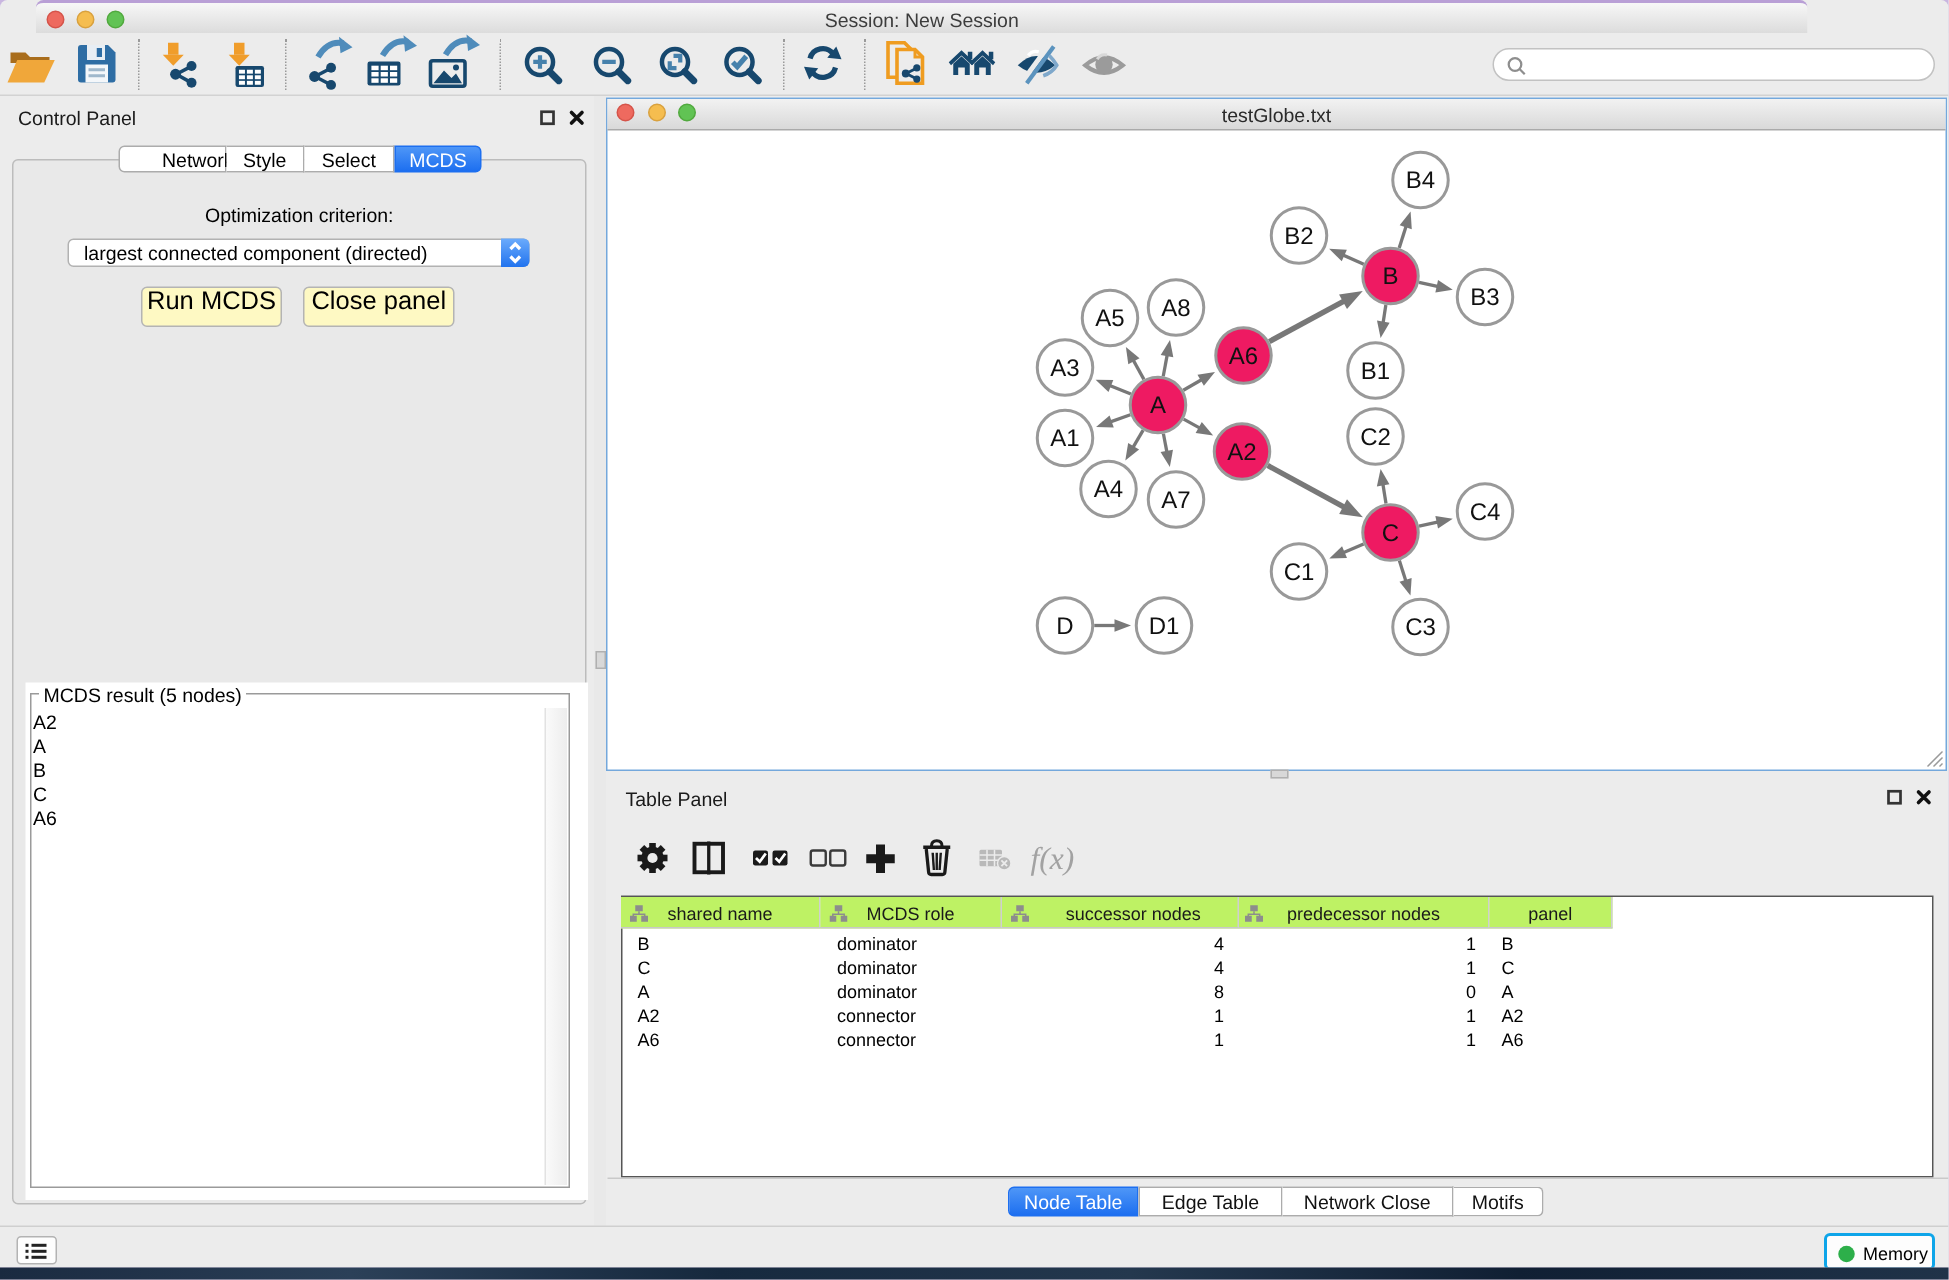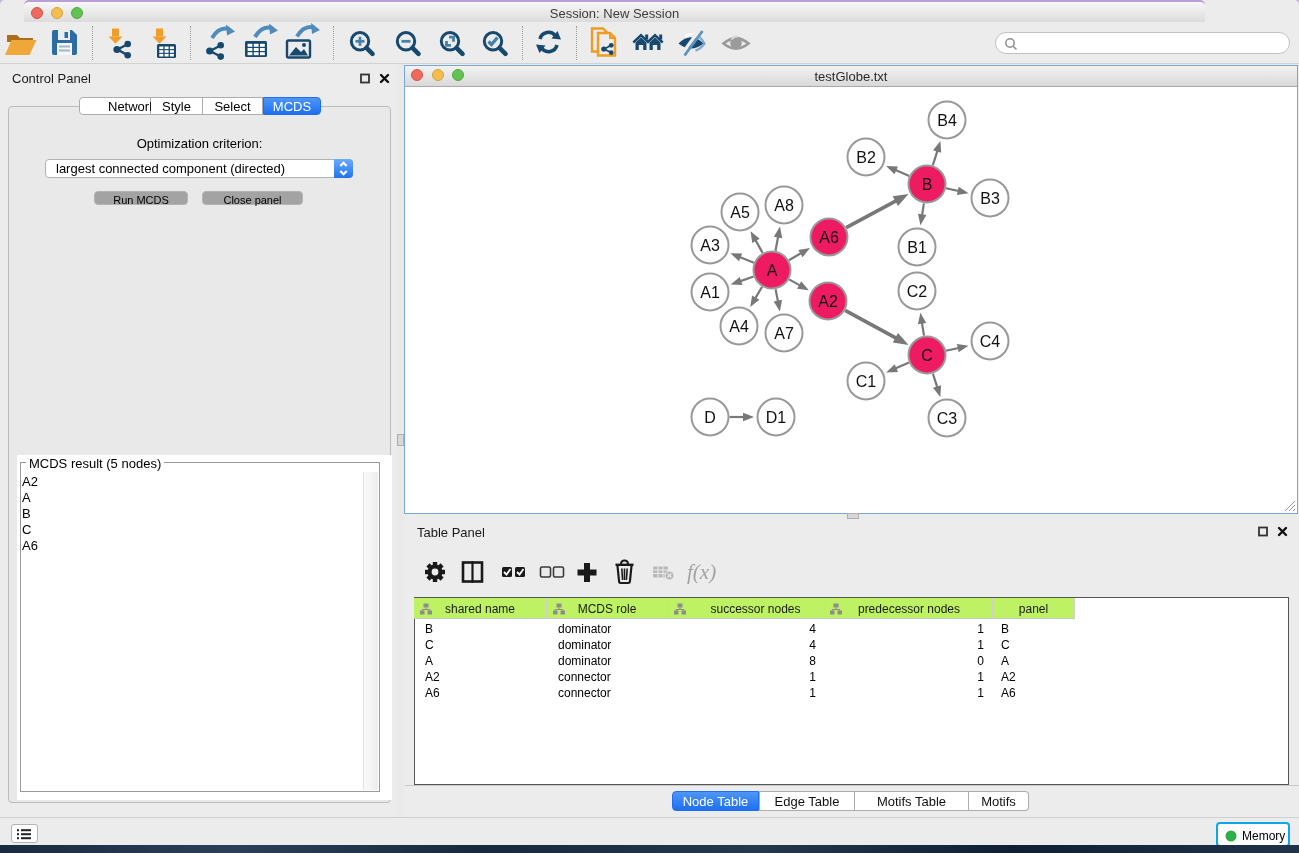--- a/index.html
+++ b/index.html
@@ -15,21 +15,21 @@
 #titlebar .t { position:absolute; width:100%; text-align:center; top:4px; font-size:13px; color:#3c3c3c; }
 
 #toolbar { position:absolute; left:0; top:22px; width:1299px; height:42px; background:#ececec; border-bottom:1px solid #d2d2d2; }
 .tsep { position:absolute; top:4px; height:34px; width:0; border-left:1px dotted #9a9a9a; }
 #search { position:absolute; left:995px; top:10px; width:295px; height:22px; background:#fff; border:1px solid #c2c2c2; border-radius:11px; }
 
 #cpTitle { position:absolute; left:12px; top:71px; font-size:13px; color:#1a1a1a; }
 #cpBox { position:absolute; left:8px; top:106px; width:383px; height:697px; background:#e9e9e9; border:1px solid #bcbcbc; border-radius:4px; }
 .tab { position:absolute; top:97px; height:18px; font-size:13px; text-align:center; line-height:17px; background:#fff; border:1px solid #acacac; color:#000; }
 .tabsel { background:linear-gradient(#4e96f7,#1d6ff0); color:#fff; border-color:#1d6ff0; }
-.btn { position:absolute; height:14px; background:#a3a3a3; border:1px solid #b4b4b4; border-radius:4px; font-size:11px; text-align:center; line-height:17px; color:#000; }
+.btn { position:absolute; height:27px; background:#fef9c3; border:1px solid #b4b4b4; border-radius:4px; font-size:17px; text-align:center; line-height:17px; color:#000; }
 #optlab { position:absolute; left:9px; top:136px; width:381px; text-align:center; font-size:13px; color:#000; }
 #combo { position:absolute; left:45px; top:159px; width:308px; height:19px; background:#fff; border:1px solid #b2b2b2; border-radius:4px; font-size:13px; line-height:17px; padding-left:10px; color:#000; }
 #combo .step { position:absolute; right:-1px; top:-1px; width:19px; height:19px; border-radius:0 4px 4px 0; background:linear-gradient(#6babfc,#2173ee); }
 
 #resWhite { position:absolute; left:17px; top:455px; width:375px; height:345px; background:#fff; }
 #fieldset { position:absolute; left:20px; top:462px; width:360px; height:330px; border:1px solid #9a9a9a; }
 #legend { position:absolute; left:26px; top:456px; background:#fff; padding:0 3px; font-size:13px; color:#000; }
 .li { position:absolute; left:22px; font-size:13px; color:#000; }
 #lscroll { position:absolute; left:363px; top:472px; width:15px; height:318px; background:linear-gradient(90deg,#fafafa,#ededed); border-left:1px solid #e2e2e2; }
 
@@ -459,21 +459,21 @@
     <div class="td" style="left:826px;top:669px;width:158px;text-align:right">1</div>
     <div class="td" style="left:1001px;top:669px">A2</div>
 <div class="td" style="left:425px;top:685px">A6</div>
     <div class="td" style="left:558px;top:685px">connector</div>
     <div class="td" style="left:668px;top:685px;width:148px;text-align:right">1</div>
     <div class="td" style="left:826px;top:685px;width:158px;text-align:right">1</div>
     <div class="td" style="left:1001px;top:685px">A6</div>
 <div id="btabline"></div>
 <div class="btab" style="left:672px;width:87px;border-radius:4px 0 0 4px;background:linear-gradient(#4e96f7,#1d6ff0);color:#fff;border-color:#1d6ff0;">Node Table</div>
 <div class="btab" style="left:759px;width:96px;">Edge Table</div>
-<div class="btab" style="left:855px;width:114px;border-left:none;">Motifs Table</div>
+<div class="btab" style="left:855px;width:114px;border-left:none;">Network Close</div>
 <div class="btab" style="left:969px;width:60px;border-left:none;border-radius:0 4px 4px 0;">Motifs</div>
 <div id="status"></div>
 <div id="hambtn">
       <svg width="25" height="17" style="position:absolute;left:1px;top:1px">
         <g fill="#222">
           <rect x="4" y="3.2" width="2" height="2"></rect>
           <rect x="8" y="3.2" width="10" height="2"></rect>
           <rect x="4" y="7.2" width="2" height="2"></rect>
           <rect x="8" y="7.2" width="10" height="2"></rect>
           <rect x="4" y="11.2" width="2" height="2"></rect>

